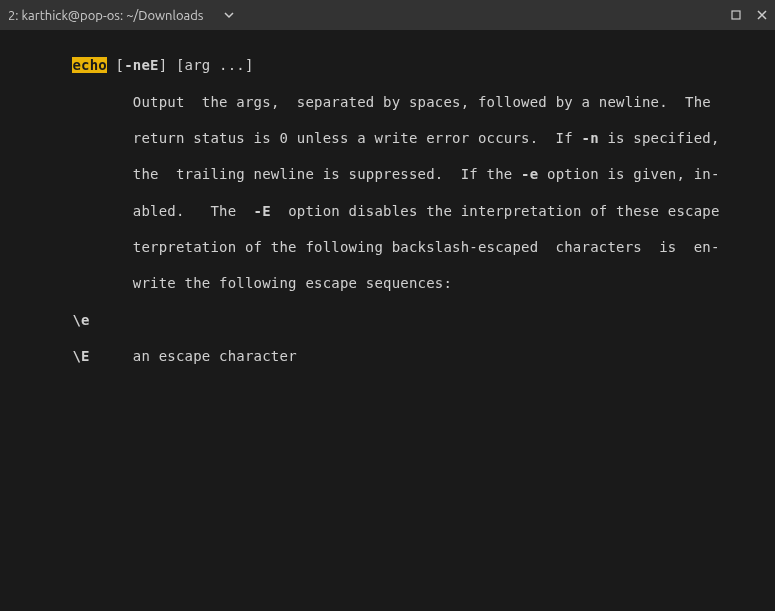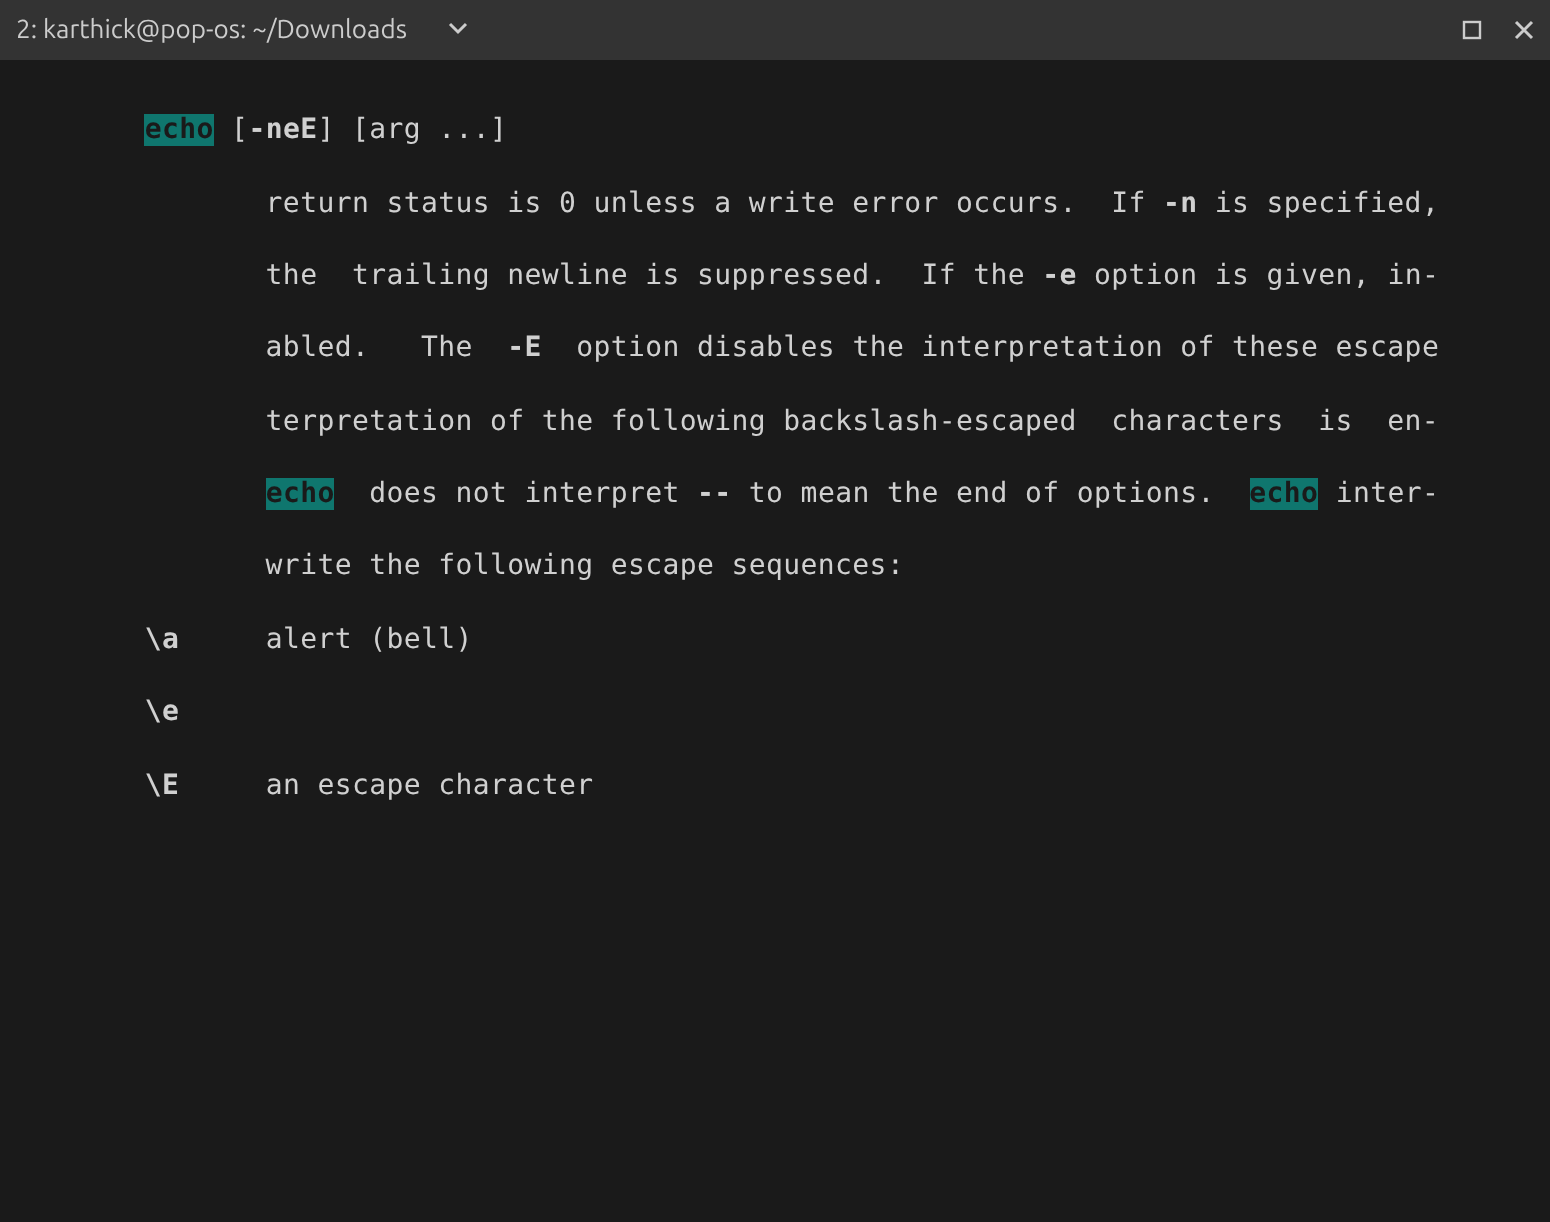--- a/index.html
+++ b/index.html
@@ -26,21 +26,21 @@
     }
     .title-left { display: flex; align-items: center; gap: 17px; }
     .title-right { display: flex; align-items: center; gap: 16px; }
     .window-btn { cursor: pointer; display:inline-block; }
     .window-btn svg { display:block; }
     .terminal {
       padding: 8px 12px;
       white-space: pre;
       letter-spacing: 0.2px;
     }
-    .inv { background: #0f766e; color: #1a1a1a; }
+    .inv { background: #eab308; color: #1a1a1a; }
     .b { font-weight: bold; }
     .u { }
     .line { display:block; }
     .chev { margin-left:4px; }
   </style>
 </head>
 <body>
 
 <div class="titlebar">
   <div class="title-left">
@@ -60,27 +60,26 @@
     <span class="window-btn">
       <svg width="10" height="10" viewBox="0 0 10 10">
           <path d="M1 1 L9 9 M9 1 L1 9" stroke="#ccc" stroke-width="1.5"></path>
         </svg>
     </span>
   </div>
 </div>
 
 <div class="terminal">
 <span class="line">       <span class="inv b">echo</span> [<span class="b">-neE</span>] [<span class="u">arg</span> ...]</span>
+<span class="line">       <span>       Output  the </span><span class="u">arg</span><span>s,  separated by spaces, followed by a newline.  The</span></span>
 <span class="line">       <span>       return status is 0 unless a write error occurs.  If </span><span class="b">-n</span><span> is specified,</span></span>
 <span class="line">       <span>       the  trailing newline is suppressed.  If the </span><span class="b">-e</span><span> option is given, in-</span></span>
 <span class="line">       <span>       abled.   The  </span><span class="b">-E</span><span>  option disables the interpretation of these escape</span></span>
 <span class="line">       <span>       terpretation of the following backslash-escaped  characters  is  en-</span></span>
-<span class="line">       <span>       </span><span class="inv b">echo</span><span>  does not interpret </span><span class="b">--</span><span> to mean the end of options.  </span><span class="inv b">echo</span><span> inter-</span></span>
 <span class="line">       <span>       write the following escape sequences:</span></span>
-<span class="line">       <span class="b">\a</span><span>     alert (bell)</span></span>
 <span class="line">       <span class="b">\e</span><span></span></span>
 <span class="line">       <span class="b">\E</span><span>     an escape character</span></span>
 
 
 
 
 
 
 
 

